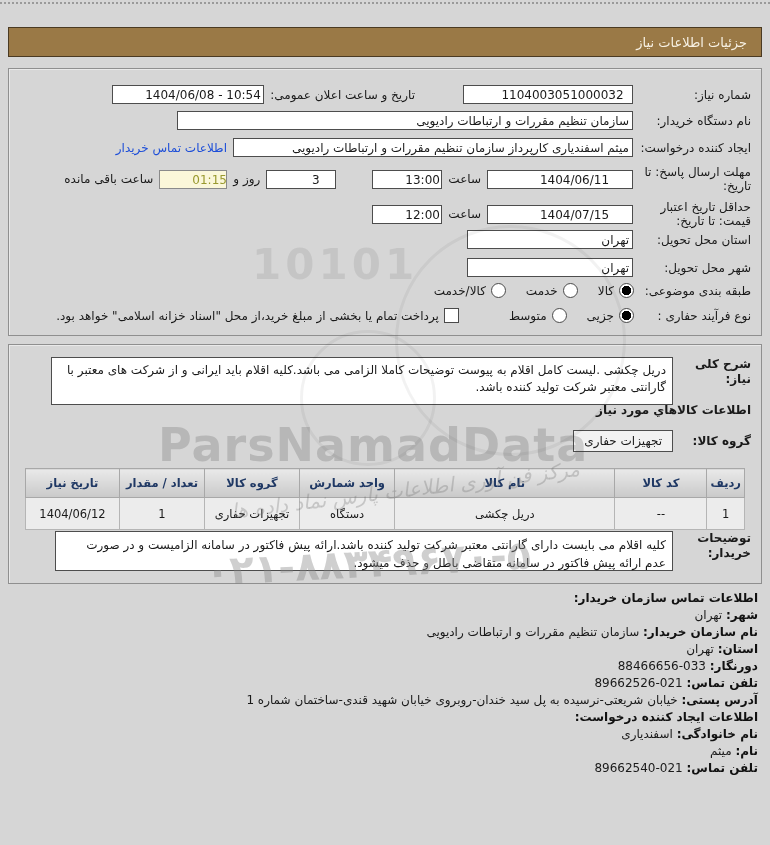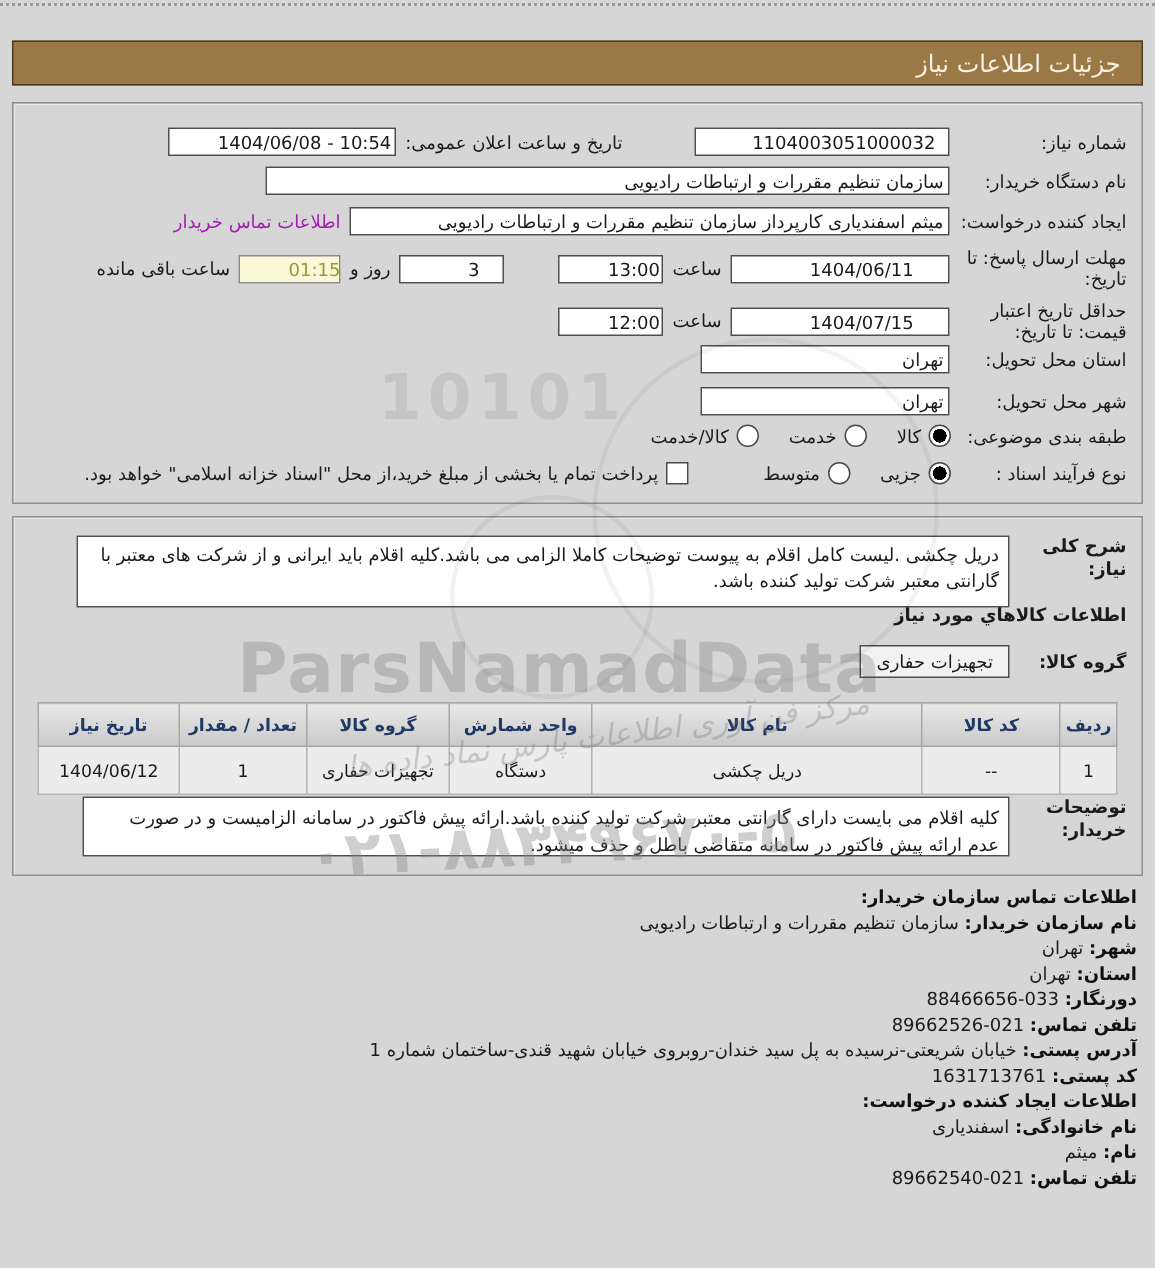--- a/index.html
+++ b/index.html
@@ -1,35 +1,35 @@
 <!DOCTYPE html>
 <html lang="fa" dir="rtl"><head>
 <meta charset="utf-8">
 <style>
   html,body{margin:0;padding:0;}
   body{background:#d6d6d6;font-family:"DejaVu Sans","Liberation Sans",sans-serif;}
   #screen{position:relative;width:770px;height:845px;background:#d6d6d6;overflow:hidden;direction:rtl;font-size:12px;color:#1a1a1a;}
   .topdots{position:absolute;top:2px;left:0;right:0;border-top:2px dotted #9a9a9a;}
 
   
-  .titlebar{position:absolute;top:27px;right:8px;left:8px;height:30px;background:#9a7946;border:1px solid #4a3a22;color:#f7f1e4;display:flex;align-items:center;padding:0 14px;box-sizing:border-box;font-size:16px;}
+  .titlebar{position:absolute;top:27px;right:8px;left:8px;height:30px;background:#9a7946;border:1px solid #4a3a22;color:#f7f1e4;display:flex;align-items:center;padding:0 14px;box-sizing:border-box;font-size:13px;}
 
   
   .groupbox{position:absolute;right:8px;left:8px;border:1px solid #8f8f8f;box-shadow:inset 1px 1px 0 #e9e9e9;background:#d6d6d6;box-sizing:border-box;}
   #box1{top:68px;height:268px;}
   #box2{top:344px;height:240px;}
 
   .frow{position:absolute;right:10px;left:10px;display:flex;align-items:center;column-gap:6px;}
   .flabel{width:112px;min-width:112px;text-align:right;line-height:14px;}
   .inbox{background:#fff;border:1px solid #4d4d4d;height:19px;line-height:19px;box-sizing:border-box;padding:0 3px;overflow:hidden;white-space:nowrap;}
   .c{text-align:center;}
   .r{text-align:right;}
   .num{direction:ltr;unicode-bidi:isolate;padding-left:32px;}
   .countdown{background:#fbf7d9;border:1px solid #8a8a8a;color:#99992e;}
-  .link{color:#a21caf;text-decoration:none;cursor:pointer;white-space:nowrap;}
+  .link{color:#1d4ed8;text-decoration:none;cursor:pointer;white-space:nowrap;}
   .radio{width:13px;height:13px;min-width:13px;border:1px solid #4a4a4a;border-radius:50%;background:#fff;display:inline-block;}
   .radio.selected{background:radial-gradient(circle,#000 0 4.5px,#fff 4.6px);}
   .checkbox{width:13px;height:13px;min-width:13px;border:1px solid #4a4a4a;background:#fff;display:inline-block;}
   .optlbl{white-space:nowrap;}
   .sp24{width:24px;min-width:24px;} .sp40{width:40px;min-width:40px;}
 
   
   .blabel{font-weight:bold;width:72px;min-width:72px;line-height:15px;}
   .descbox{background:#fff;border:1px solid #4d4d4d;box-sizing:border-box;padding:4px 6px;line-height:17px;text-align:right;}
   .heading{font-weight:bold;}
@@ -119,21 +119,21 @@
       <span class="optlbl">کالا</span>
       <span style="width:10px;"></span>
       <span class="radio"></span>
       <span class="optlbl">خدمت</span>
       <span style="width:10px;"></span>
       <span class="radio"></span>
       <span class="optlbl">کالا/خدمت</span>
     </div>
 
     <div class="frow" style="top:239px;column-gap:5px;">
-      <div class="flabel">نوع فرآیند اسناد :</div>
+      <div class="flabel">نوع فرآیند حفاری :</div>
       <span class="radio selected"></span>
       <span class="optlbl">جزیی</span>
       <span style="width:10px;"></span>
       <span class="radio"></span>
       <span class="optlbl">متوسط</span>
       <span class="sp40"></span>
       <span class="checkbox"></span>
       <span>پرداخت تمام یا بخشی از مبلغ خرید،از محل "اسناد خزانه اسلامی" خواهد بود.</span>
     </div>
   </div>
@@ -180,27 +180,26 @@
     </table>
 
     <div class="frow" style="top:186px;align-items:flex-start;">
       <div class="blabel">توضیحات خریدار:</div>
       <div class="descbox" style="width:618px;height:40px;line-height:18px;">کلیه اقلام می بایست دارای گارانتی معتبر شرکت تولید کننده باشد.ارائه پیش فاکتور در سامانه الزامیست و در صورت عدم ارائه پیش فاکتور در سامانه متقاضی باطل و حذف میشود.</div>
     </div>
   </div>
 
   <div class="contact">
     <div><b>اطلاعات تماس سازمان خریدار:</b></div>
+    <div><b>شهر:</b> <span>تهران</span></div>
     <div><b>نام سازمان خریدار:</b> <span>سازمان تنظیم مقررات و ارتباطات رادیویی</span></div>
-    <div><b>شهر:</b> <span>تهران</span></div>
     <div><b>استان:</b> <span>تهران</span></div>
     <div><b>دورنگار:</b> <span class="num">88466656-033</span></div>
     <div><b>تلفن تماس:</b> <span class="num">89662526-021</span></div>
     <div><b>آدرس پستی:</b> <span>خیابان شریعتی-نرسیده به پل سید خندان-روبروی خیابان شهید قندی-ساختمان شماره 1</span></div>
-    <div><b>کد پستی:</b> <span class="num">1631713761</span></div>
     <div><b>اطلاعات ایجاد کننده درخواست:</b></div>
     <div><b>نام خانوادگی:</b> <span>اسفندیاری</span></div>
     <div><b>نام:</b> <span>میثم</span></div>
     <div><b>تلفن تماس:</b> <span class="num">89662540-021</span></div>
   </div>
 
   <div class="wm wm-c1 wm-circle"></div>
   <div class="wm wm-c2 wm-circle"></div>
   <div class="wm wm-digits">10101</div>
   <div class="wm wm-brand">ParsNamadData</div>

